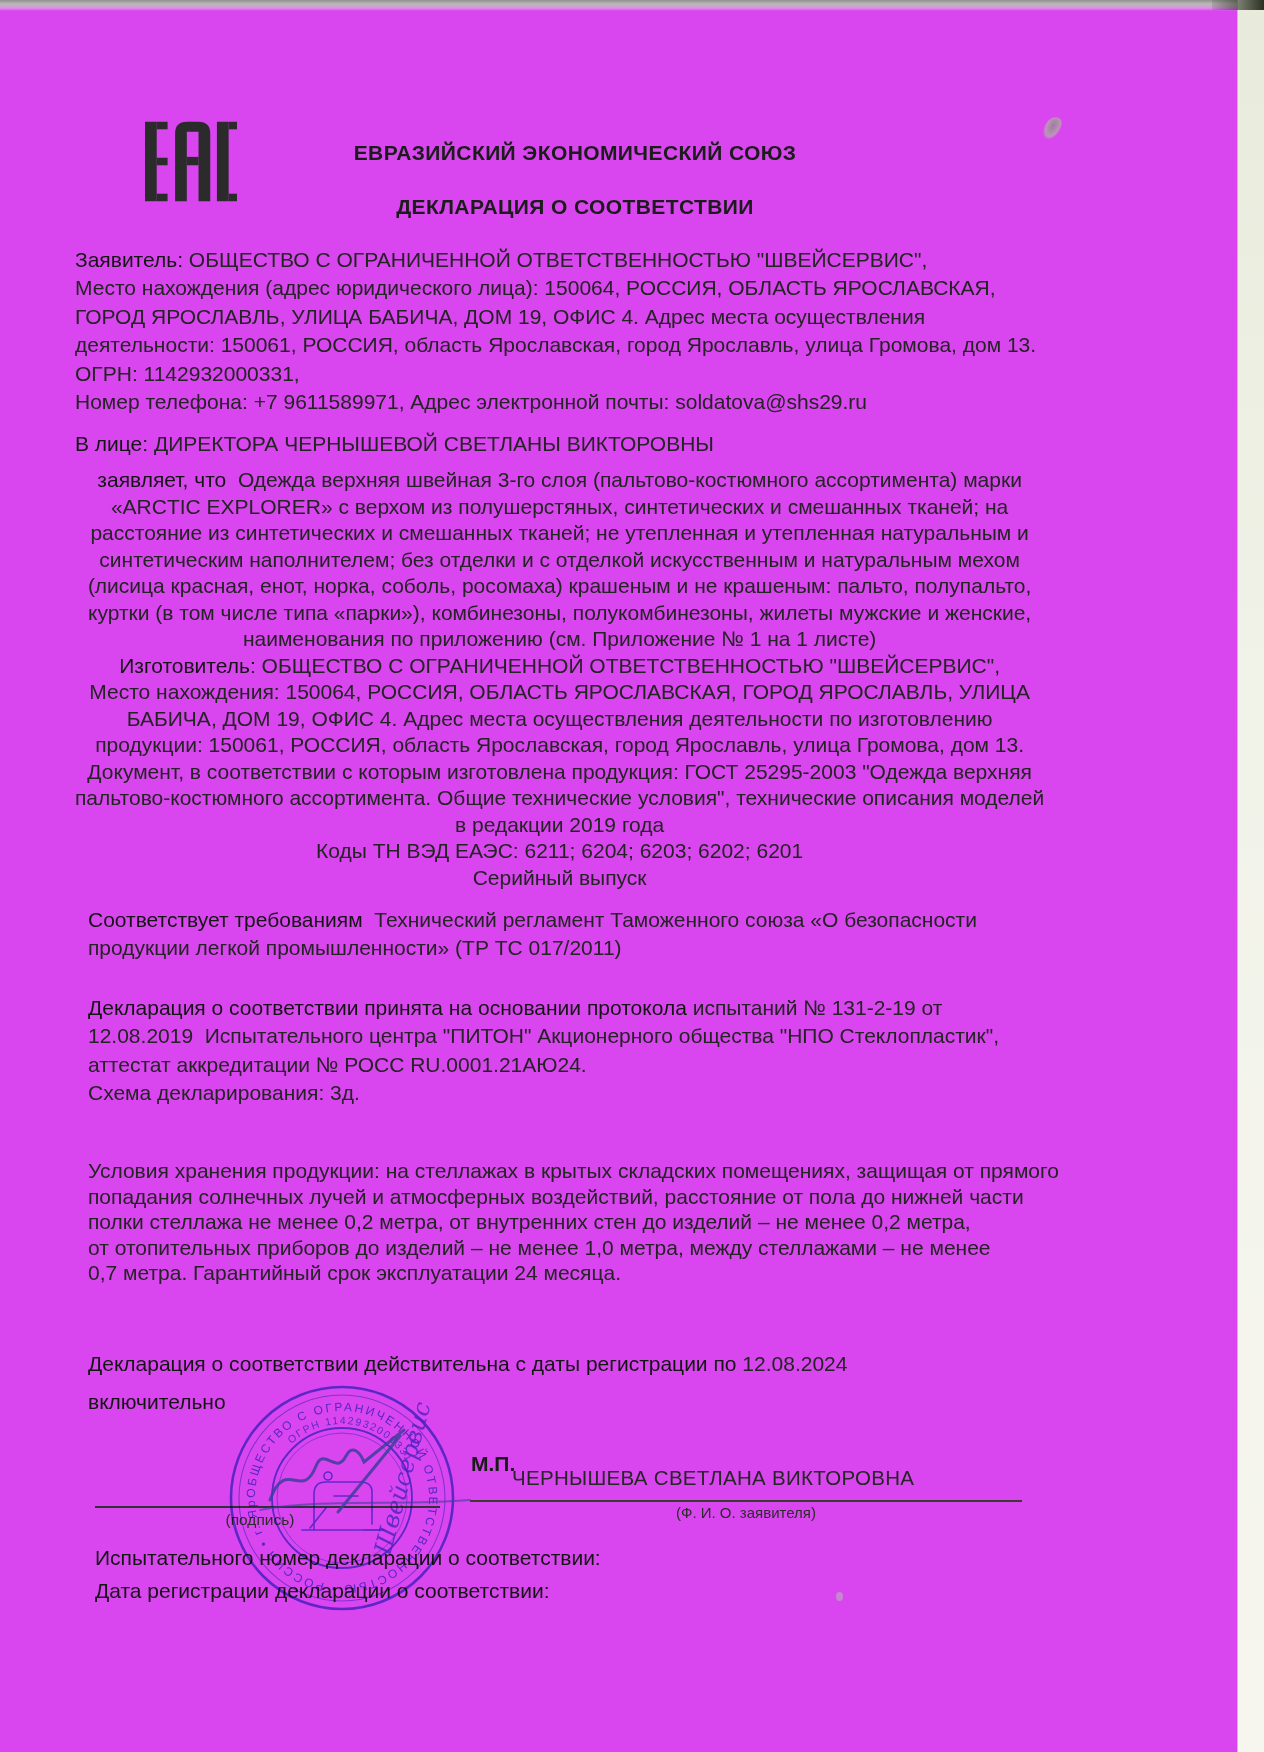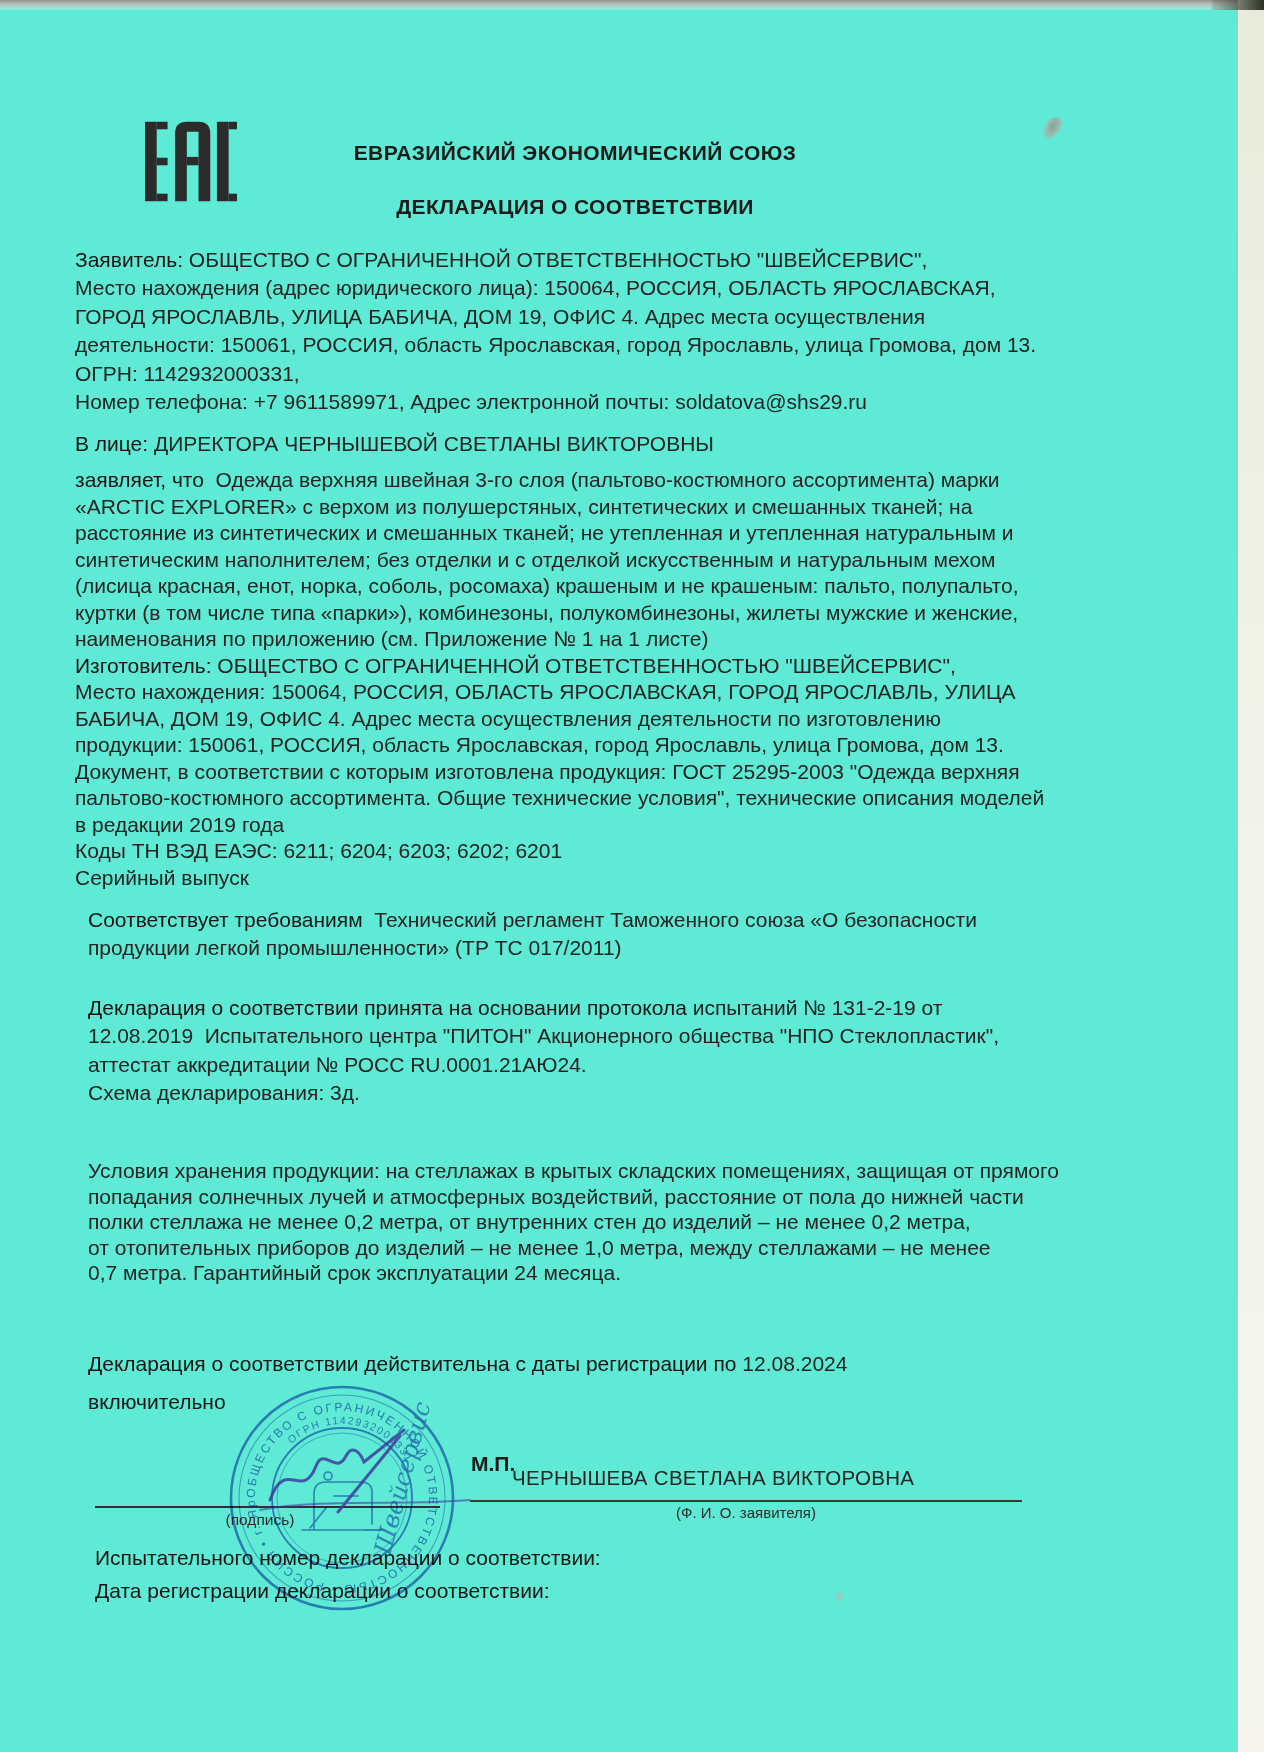--- a/index.html
+++ b/index.html
@@ -1,19 +1,19 @@
 <!DOCTYPE html>
 <html lang="ru"><head>
 <meta charset="utf-8">
 <title>ДЕКЛАРАЦИЯ О СООТВЕТСТВИИ</title>
 <style>
   html,body{margin:0;padding:0;}
   .page{
     position:relative;width:1264px;height:1752px;overflow:hidden;
-    background:#5eead4;color:#242424;
+    background:#d946ef;color:#242424;
     font-family:"Liberation Sans","DejaVu Sans",sans-serif;
   }
   
   .scan-top{
     position:absolute;left:0;top:0;width:100%;height:11px;
     background:linear-gradient(180deg,#90908c 0%,#b9b9b5 35%,rgba(228,228,224,.45) 75%,rgba(255,255,255,0) 100%);
   }
   .scan-corner{
     position:absolute;top:0;right:0;width:52px;height:10px;
     background:linear-gradient(90deg,rgba(94,94,86,.2),#2a3022);
@@ -90,21 +90,21 @@
         <div class="tl"><span class="b">Заявитель: </span><span>ОБЩЕСТВО С ОГРАНИЧЕННОЙ ОТВЕТСТВЕННОСТЬЮ "ШВЕЙСЕРВИС",</span></div>
         <div class="tl"><span>Место нахождения (адрес юридического лица): 150064, РОССИЯ, ОБЛАСТЬ ЯРОСЛАВСКАЯ,</span></div>
         <div class="tl"><span>ГОРОД ЯРОСЛАВЛЬ, УЛИЦА БАБИЧА, ДОМ 19, ОФИС 4. Адрес места осуществления</span></div>
         <div class="tl"><span>деятельности: 150061, РОССИЯ, область Ярославская, город Ярославль, улица Громова, дом 13.</span></div>
         <div class="tl"><span>ОГРН: 1142932000331,</span></div>
         <div class="tl"><span>Номер телефона: +7 9611589971, Адрес электронной почты: soldatova@shs29.ru</span></div>
       </div>
       <div class="block" style="left: 75px; top: 430px; line-height: 28px;">
         <div class="tl"><span class="b">В лице: </span><span>ДИРЕКТОРА ЧЕРНЫШЕВОЙ СВЕТЛАНЫ ВИКТОРОВНЫ</span></div>
       </div>
-      <div class="block" style="left: 75px; top: 467px; line-height: 26.5px;">
+      <div class="block" style="left: 75px; top: 467px; line-height: 26.5px; text-align: center;">
         <div class="tl"><span class="b">заявляет, что</span><span>  Одежда верхняя швейная 3-го слоя (пальтово-костюмного ассортимента) марки</span></div>
         <div class="tl"><span>«ARCTIC EXPLORER» с верхом из полушерстяных, синтетических и смешанных тканей; на</span></div>
         <div class="tl"><span>расстояние из синтетических и смешанных тканей; не утепленная и утепленная натуральным и</span></div>
         <div class="tl"><span>синтетическим наполнителем; без отделки и с отделкой искусственным и натуральным мехом</span></div>
         <div class="tl"><span>(лисица красная, енот, норка, соболь, росомаха) крашеным и не крашеным: пальто, полупальто,</span></div>
         <div class="tl"><span>куртки (в том числе типа «парки»), комбинезоны, полукомбинезоны, жилеты мужские и женские,</span></div>
         <div class="tl"><span>наименования по приложению (см. Приложение № 1 на 1 листе)</span></div>
         <div class="tl"><span class="b">Изготовитель: </span><span>ОБЩЕСТВО С ОГРАНИЧЕННОЙ ОТВЕТСТВЕННОСТЬЮ "ШВЕЙСЕРВИС",</span></div>
         <div class="tl"><span>Место нахождения: 150064, РОССИЯ, ОБЛАСТЬ ЯРОСЛАВСКАЯ, ГОРОД ЯРОСЛАВЛЬ, УЛИЦА</span></div>
         <div class="tl"><span>БАБИЧА, ДОМ 19, ОФИС 4. Адрес места осуществления деятельности по изготовлению</span></div>

